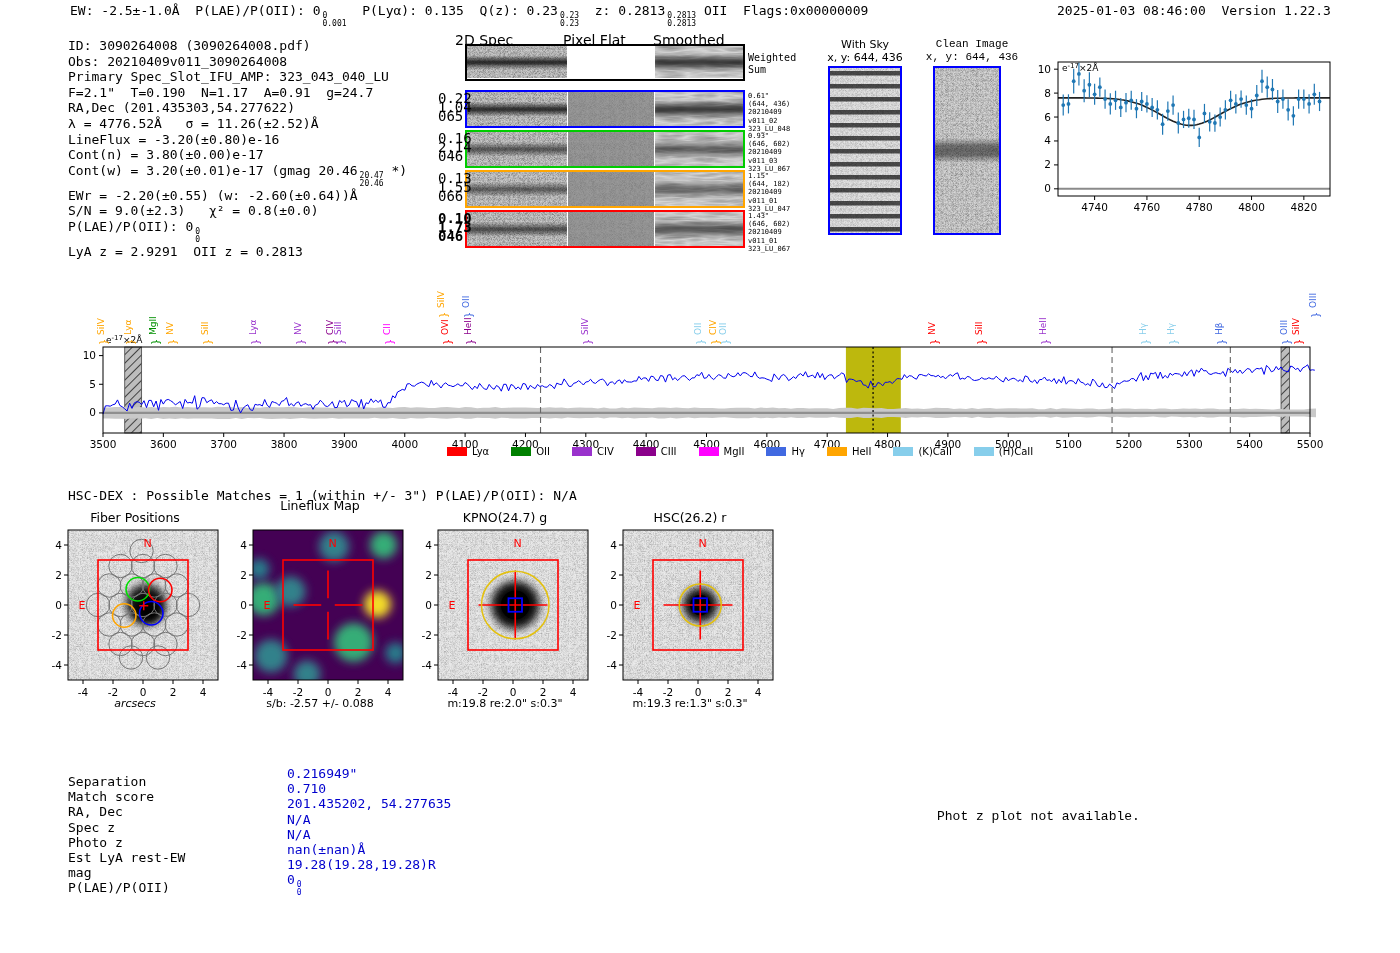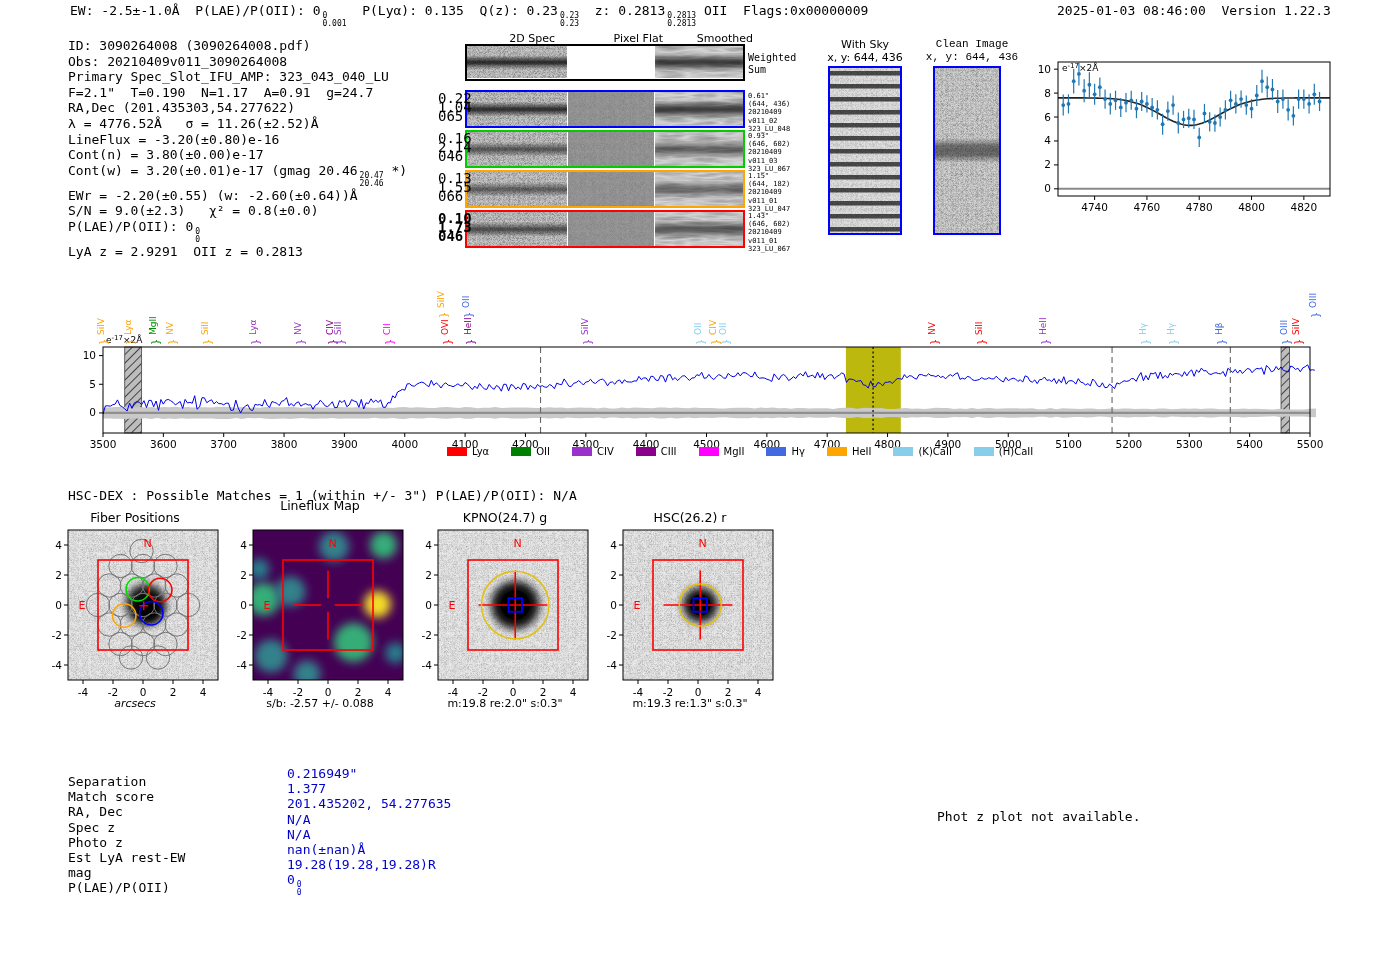--- a/index.html
+++ b/index.html
@@ -3,36 +3,36 @@
 <meta charset="utf-8">
 <style>
   html,body{margin:0;padding:0;background:#fff;}
   body{width:1400px;height:953px;position:relative;font-family:"DejaVu Sans Mono","Liberation Mono",monospace;color:#000;overflow:hidden;}
   .abs{position:absolute;}
   .mono{font-family:"DejaVu Sans Mono","Liberation Mono",monospace;}
   .sans{font-family:"DejaVu Sans","Liberation Sans",sans-serif;}
   .hdr{font-size:13px;white-space:pre;}
   .info{font-size:13px;line-height:15.6px;white-space:pre;}
   .stack{display:inline-flex;flex-direction:column;font-size:8px;line-height:8px;vertical-align:-3px;margin-left:2px;text-align:left;}
-  .coltitle{font-size:11px;text-align:right;}
+  .coltitle{font-size:14px;text-align:left;}
   .striprow{position:absolute;display:flex;}
   .seg{height:100%;}
   .seggap{width:2px;background:#fff;height:100%;}
   .leftlab{font-size:14px;line-height:9px;text-align:right;}
   .rightlab{font-size:7px;line-height:8.2px;white-space:pre;}
   .wsum{font-size:10px;line-height:12px;}
   .skytitle{font-size:11px;line-height:13px;text-align:center;}
   .legend{display:flex;align-items:center;gap:22px;}
   .legitem{display:flex;align-items:center;gap:5px;font-size:10px;}
   .legswatch{width:20px;height:9px;display:inline-block;}
   .cuttitle{font-size:12.5px;text-align:center;width:190px;}
   .cutcap{font-size:11px;text-align:center;width:190px;white-space:pre;}
   .mtlabel{font-size:13px;line-height:15.2px;white-space:pre;}
   .mtvalue{font-size:13px;line-height:15.2px;white-space:pre;color:#0000cd;}
-  .note{font-size:13px;}
+  .note{font-size:13px;font-family:Liberation Mono, monospace;}
 </style>
 </head>
 <body>
 
 <div class="abs hdr" style="left:70px;top:3px;" id="summary-line">EW: -2.5±-1.0Å  P(LAE)/P(OII): 0<span class="stack"><span>0</span><span>0.001</span></span>  P(Lyα): 0.135  Q(z): 0.23<span class="stack"><span>0.23</span><span>0.23</span></span>  z: 0.2813<span class="stack"><span>0.2813</span><span>0.2813</span></span> OII  Flags:0x00000009</div>
 <div class="abs hdr" style="left:1057px;top:3px;"><span>2025-01-03 08:46:00</span>  <span>Version 1.22.3</span></div>
 
 <div class="abs info" style="left:68px;top:38px;" id="info-block"><div>ID: 3090264008 (3090264008.pdf)</div><div>Obs: 20210409v011_3090264008</div><div>Primary Spec_Slot_IFU_AMP: 323_043_040_LU</div><div>F=2.1"  T=0.190  N=1.17  A=0.91  g=24.7</div><div>RA,Dec (201.435303,54.277622)</div><div>λ = 4776.52Å   σ = 11.26(±2.52)Å</div><div>LineFlux = -3.20(±0.80)e-16</div><div>Cont(n) = 3.80(±0.00)e-17</div><div>Cont(w) = 3.20(±0.01)e-17 (gmag 20.46<span class="stack"><span>20.47</span><span>20.46</span></span> *)</div><div>EWr = -2.20(±0.55) (w: -2.60(±0.64))Å</div><div>S/N = 9.0(±2.3)   χ² = 0.8(±0.0)</div><div>P(LAE)/P(OII): 0<span class="stack"><span>0</span><span>0</span></span></div><div>LyA z = 2.9291  OII z = 0.2813</div></div>
 
 <div class="abs sans coltitle" style="left:455px;top:32px;width:100px;">2D Spec</div>
@@ -936,21 +936,21 @@
     <div class="mtlabel">Match score</div>
     <div class="mtlabel">RA, Dec</div>
     <div class="mtlabel">Spec z</div>
     <div class="mtlabel">Photo z</div>
     <div class="mtlabel">Est LyA rest-EW</div>
     <div class="mtlabel">mag</div>
     <div class="mtlabel">P(LAE)/P(OII)</div>
   </div>
 <div id="match-values" class="abs" style="left:287px;top:766px;">
     <div class="mtvalue">0.216949"</div>
-    <div class="mtvalue">1.377</div>
+    <div class="mtvalue">0.710</div>
     <div class="mtvalue">201.435202, 54.277635</div>
     <div class="mtvalue">N/A</div>
     <div class="mtvalue">N/A</div>
     <div class="mtvalue">nan(±nan)Å</div>
     <div class="mtvalue">19.28(19.28,19.28)R</div>
     <div class="mtvalue">0<span class="stack"><span>0</span><span>0</span></span></div>
   </div>
 
 <div class="abs mono note" style="left:937px;top:809px;">Phot z plot not available.</div>
 

